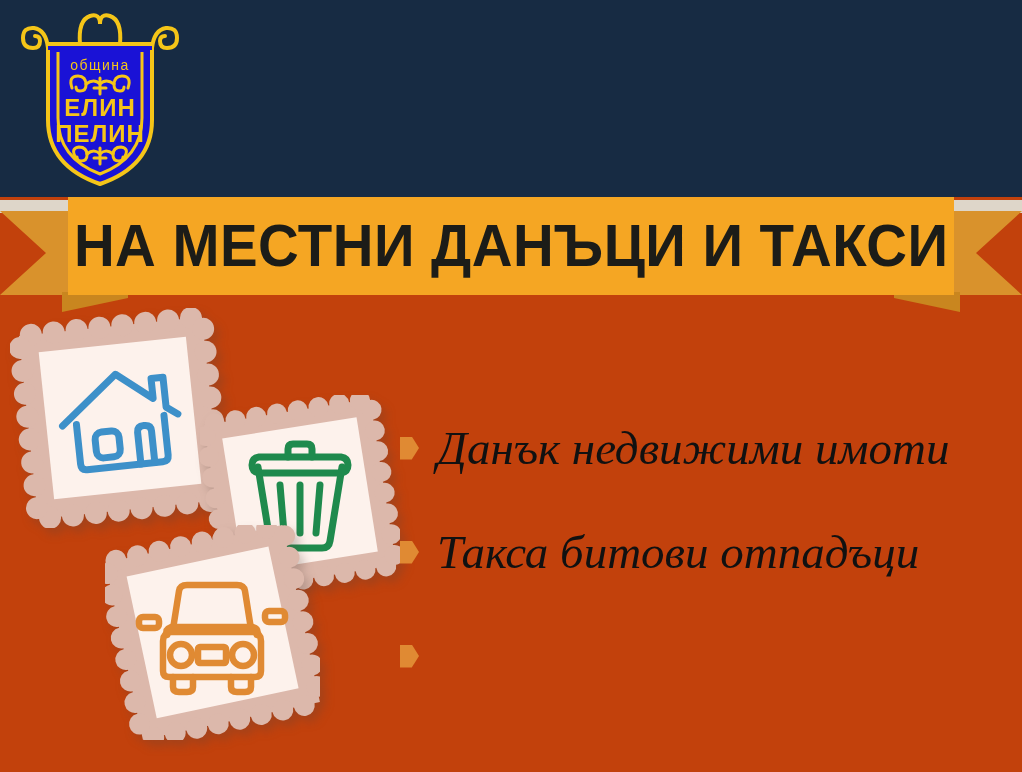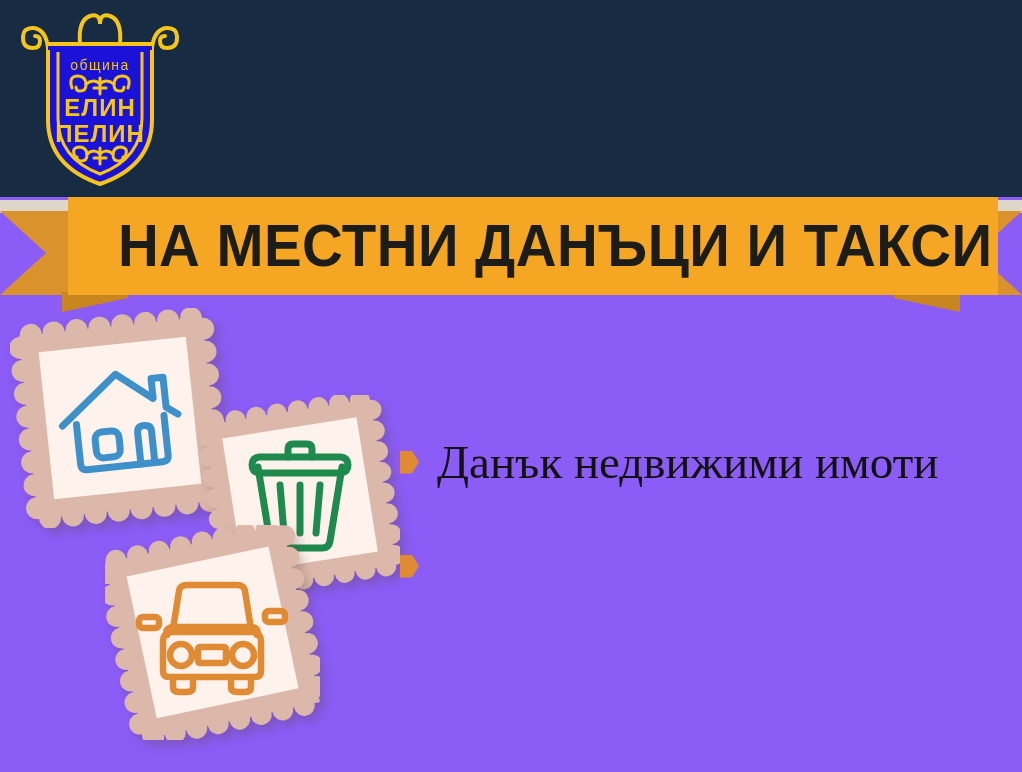--- a/index.html
+++ b/index.html
@@ -13,21 +13,21 @@
     overflow: hidden;
     background: #eae3da;
     font-family: "Liberation Sans", sans-serif;
     -webkit-font-smoothing: antialiased;
   }
 
   #poster {
     position: relative;
     width: 1022px;
     height: 772px;
-    background: #8b5cf6;
+    background: #c2410c;
     overflow: hidden;
   }
 
   
   .header-bar {
     position: absolute;
     left: 0;
     top: 0;
     width: 1022px;
     height: 197px;
@@ -112,21 +112,20 @@
   .ribbon-panel {
     position: absolute;
     left: 68px;
     top: 0px;
     width: 886px;
     height: 98px;
     background: #f5a623;
     display: flex;
     align-items: center;
     justify-content: center;
-    padding-left: 44px;
   }
   .ribbon-text {
     font-family: "Liberation Sans", sans-serif;
     font-weight: bold;
     font-size: 60px;
     line-height: 62px;
     color: #1c1c18;
     letter-spacing: 0.5px;
     white-space: nowrap;
     transform: scaleX(0.94);
@@ -149,23 +148,24 @@
   .stamp svg { display: block; }
 
   .stamp.house { left: 10px;  top: 18px;  }
   .stamp.trash { left: 200px; top: 105px; }
   .stamp.car   { left: 105px; top: 235px; }
 
   
   .bullet-list {
     position: absolute;
     left: 400px;
-    top: 410px;
+    top: 396px;
     width: 610px;
     z-index: 4;
+    font-style: italic;
   }
   .bullet-row {
     display: flex;
     align-items: center;
     height: 104px;
   }
   .bullet-marker {
     flex: 0 0 auto;
     width: 19px;
     height: 23px;
@@ -418,20 +418,24 @@
     </div>
   </div>
 
   <div class="bullet-list">
 
     <div class="bullet-row">
       <span class="bullet-marker"></span>
       <span class="bullet-text">Данък недвижими имоти</span>
     </div>
 
-
     <div class="bullet-row">
       <span class="bullet-marker"></span>
+      <span class="bullet-text">Такса битови отпадъци</span>
+    </div>
+
+    <div class="bullet-row">
+      <span class="bullet-marker"></span>
     </div>
 
   </div>
 
 </div>
 
 </body></html>

